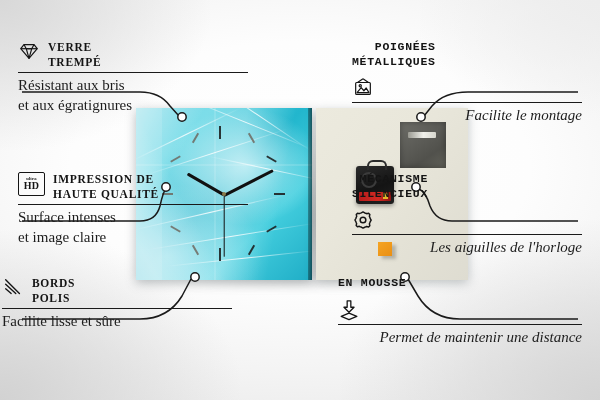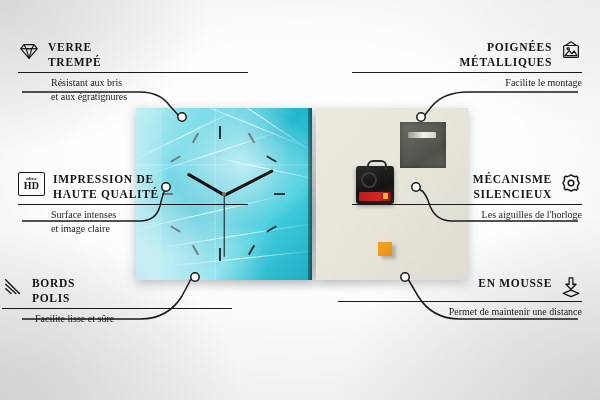--- a/index.html
+++ b/index.html
@@ -84,29 +84,29 @@
     background:linear-gradient(140deg,#f5a423,#ea8f12);
     box-shadow:4px 3px 3px rgba(120,118,108,.45);
   }
 
   
   #lines{position:absolute;inset:0;width:600px;height:400px;pointer-events:none;}
 
   
   .feat{position:absolute;width:230px;}
   .feat .head{display:flex;align-items:flex-start;gap:8px;}
-  .feat.right .head{flex-direction:row;justify-content:flex-end;}
+  .feat.right .head{flex-direction:column;justify-content:flex-end;font-family:Liberation Mono, monospace;}
   .feat .ttl{
     font-weight:bold;font-size:11.5px;letter-spacing:.7px;color:#141414;
     line-height:1.28;text-transform:uppercase;
   }
   .feat.right .ttl{text-align:right;}
   .feat .rule{height:1px;background:#1a1a1a;margin:3px 0 3px 0;}
-  .feat .sub{font-size:10px;color:#1d1d1d;line-height:1.32;margin-left:33px;}
-  .feat.right .sub{text-align:right;}
+  .feat .sub{font-size:15px;color:#1d1d1d;line-height:1.32;}
+  .feat.right .sub{text-align:right;font-style:italic;}
   .ico{width:22px;height:22px;flex:0 0 22px;display:block;}
   .ico.hd{
     border:1.6px solid #141414;border-radius:2px;width:25px;flex-basis:25px;height:22px;
     display:flex;flex-direction:column;align-items:center;justify-content:center;line-height:1;
   }
   .ico.hd .u{font-size:4.6px;font-weight:bold;letter-spacing:.2px;color:#141414;}
   .ico.hd .h{font-size:10px;font-weight:bold;letter-spacing:.3px;color:#141414;margin-top:-1px;}
 
   
   #f-glass{left:18px;top:40px;}

